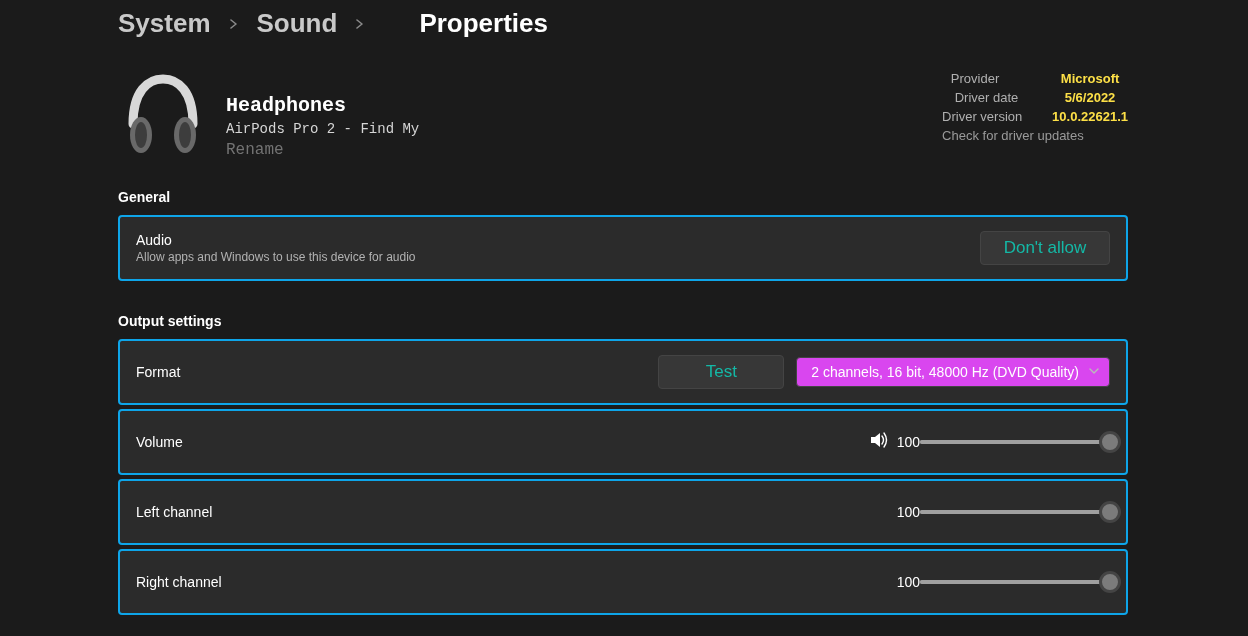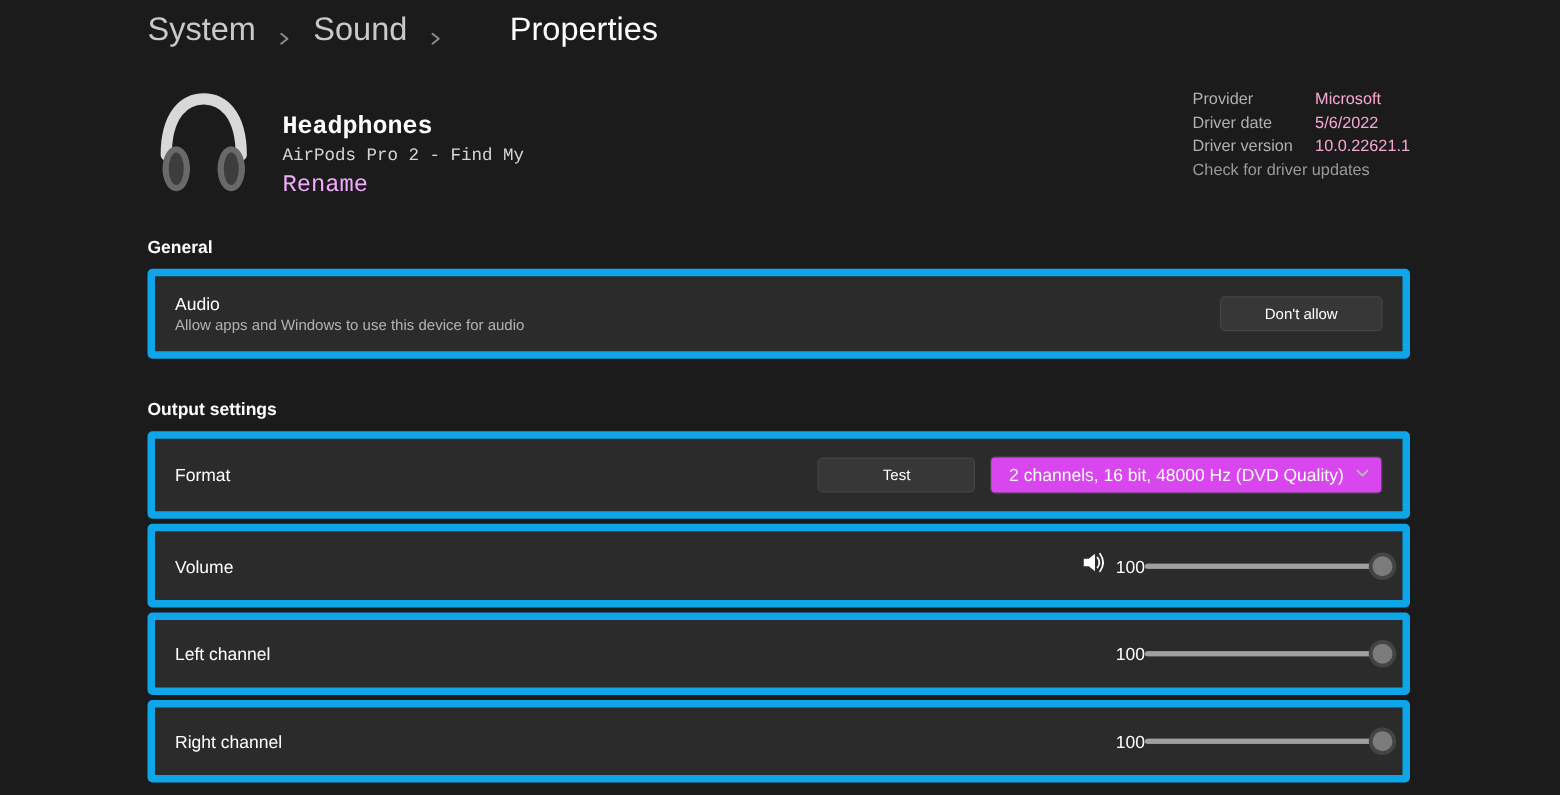--- a/index.html
+++ b/index.html
@@ -9,24 +9,24 @@
     font-family: "Segoe UI", -apple-system, sans-serif;
     width: 1248px;
     height: 636px;
     overflow: hidden;
   }
   .page {
     padding: 8px 120px 0 118px;
   }
   .breadcrumb {
     display: flex;
-    align-items: flex-end;
+    align-items: center;
     gap: 18px;
     font-size: 26px;
-    font-weight: 400;
+    font-weight: 700;
     margin-bottom: 30px;
   }
   .breadcrumb .crumb { color: #c9c9c9; cursor: pointer; }
   .breadcrumb .crumb:last-child { color: #ffffff; margin-left: 36px; }
   .breadcrumb .chev { color: #8a8a8a; font-size: 14px; }
   .header-row {
     display: flex;
     justify-content: space-between;
     align-items: flex-start;
     margin-bottom: 30px;
@@ -34,52 +34,52 @@
   .device-block {
     display: flex;
     gap: 18px;
     align-items: flex-end;
     font-family: Liberation Mono, monospace;
   }
   .device-icon { width: 90px; height: 90px; }
   .device-info { padding-top: 4px; }
   .device-title { font-size: 20px; font-weight: 600; margin-bottom: 4px;}
   .device-sub { font-size: 14px; color: #d6d6d6; margin-bottom: 4px;}
-  .rename-link { font-size: 19px; color: #f0abfc; cursor: pointer;}
+  .rename-link { font-size: 16px; color: #737373; cursor: pointer;}
   .driver-block {
     font-size: 13px;
   }
-  .driver-row { display: flex; gap: 10px; line-height: 19px;}
+  .driver-row { display: flex; gap: 22px; line-height: 19px; justify-content: center;}
   .driver-label { color: #b0b0b0; width: 88px;}
-  .driver-value { color: #f9a8d4; font-weight: 400;}
+  .driver-value { color: #fde047; font-weight: 700;}
   .driver-link { color: #9a9a9a; margin-top: 2px; cursor: pointer;}
   .section-header {
     font-size: 14px;
     font-weight: 600;
     margin-bottom: 10px;
   }
   .card {
     background: #2b2b2b;
-    border: 6px solid #0ea5e9;
+    border: 2px solid #0ea5e9;
     border-radius: 4px;
     padding: 14px 16px;
     margin-bottom: 4px;
     display: flex;
     align-items: center;
     justify-content: space-between;
     min-height: 66px;
   }
   .card-left .title { font-size: 14px; }
   .card-left .sub { font-size: 12px; color: #b2b2b2; margin-top: 2px;}
   .btn {
     background: #373737;
     border: 1px solid #444444;
     border-radius: 4px;
-    color: #ffffff;
-    font-size: 12px;
+    color: #14b8a6;
+    font-size: 17px;
     padding: 6px 20px;
     min-width: 130px;
     text-align: center;
     cursor: pointer;
   }
   .section-gap { height: 28px; }
   .row-right {
     display: flex;
     align-items: center;
     gap: 12px;

